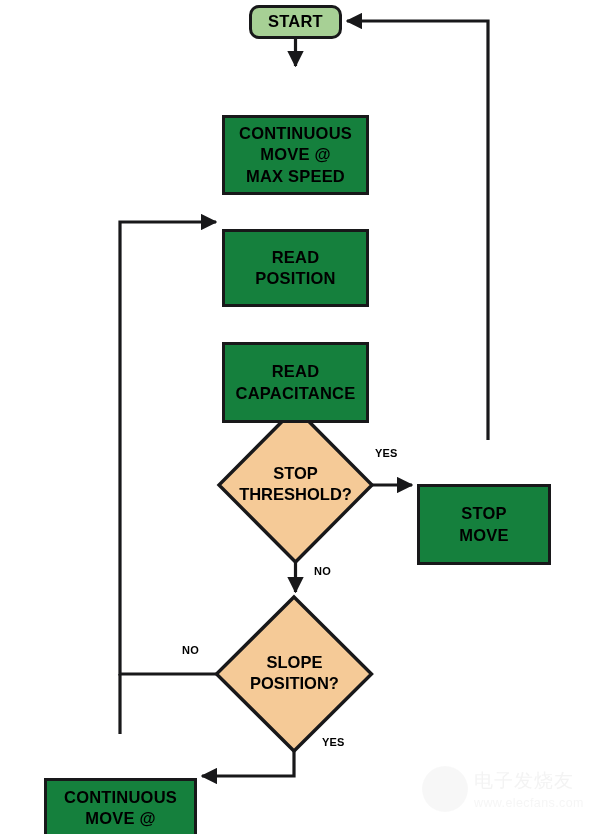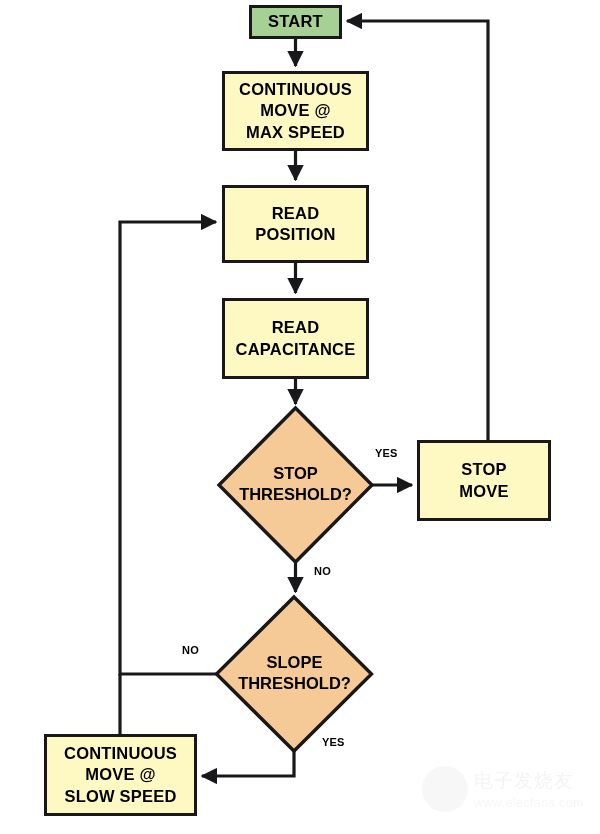--- a/index.html
+++ b/index.html
@@ -32,22 +32,23 @@
     justify-content: center;
     text-align: center;
     color: #000000;
     font-weight: bold;
     font-size: 16.5px;
     line-height: 1.28;
     letter-spacing: 0.2px;
     z-index: 3;
   }
   .node.process {
-    background: #fef9c3;
+    background: #15803d;
     border: 3px solid #18181a;
+    margin-top: 44px;
   }
   .node.terminal {
     background: #a7d095;
     border: 3px solid #18181a;
   }
   .node-label {
     white-space: pre-line;
     display: block;
     padding: 0 3px;
   }
@@ -65,21 +66,21 @@
   .edge-label {
     position: absolute;
     z-index: 4;
     color: #000000;
     font-weight: bold;
     font-size: 11px;
     letter-spacing: 0.2px;
     white-space: nowrap;
   }
   
-  #node-start        { left: 249px; top: 5px;   width: 93px;  height: 34px; }
+  #node-start        { left: 249px; top: 5px;   width: 93px;  height: 34px; border-radius: 10px; }
   #node-max-speed    { left: 222px; top: 71px;  width: 147px; height: 80px; }
   #node-read-pos     { left: 222px; top: 185px; width: 147px; height: 78px; }
   #node-read-cap     { left: 222px; top: 298px; width: 147px; height: 81px; }
   #node-stop-move    { left: 417px; top: 440px; width: 134px; height: 81px; }
   #node-slow-speed   { left: 44px;  top: 734px; width: 153px; height: 82px; }
   #label-stop-thr    { left: 218px; top: 463px; width: 155px; }
   #label-slope-thr   { left: 217px; top: 652px; width: 155px; }
   #edgelabel-yes-1   { left: 375px; top: 447px; }
   #edgelabel-no-1    { left: 314px; top: 565px; }
   #edgelabel-no-2    { left: 182px; top: 644px; }
@@ -192,21 +193,21 @@
 
   <div class="node process" id="node-slow-speed">
     <span class="node-label">CONTINUOUS
 MOVE @
 SLOW SPEED</span>
   </div>
 
   <div class="diamond-label" id="label-stop-thr">STOP
 THRESHOLD?</div>
   <div class="diamond-label" id="label-slope-thr">SLOPE
-THRESHOLD?</div>
+POSITION?</div>
 
   <div class="edge-label" id="edgelabel-yes-1">YES</div>
   <div class="edge-label" id="edgelabel-no-1">NO</div>
   <div class="edge-label" id="edgelabel-no-2">NO</div>
   <div class="edge-label" id="edgelabel-yes-2">YES</div>
 
   <div id="watermark">
     <div class="wm-mark"></div>
     <div class="wm-cn">电子发烧友</div>
     <div class="wm-url">www.elecfans.com</div>

